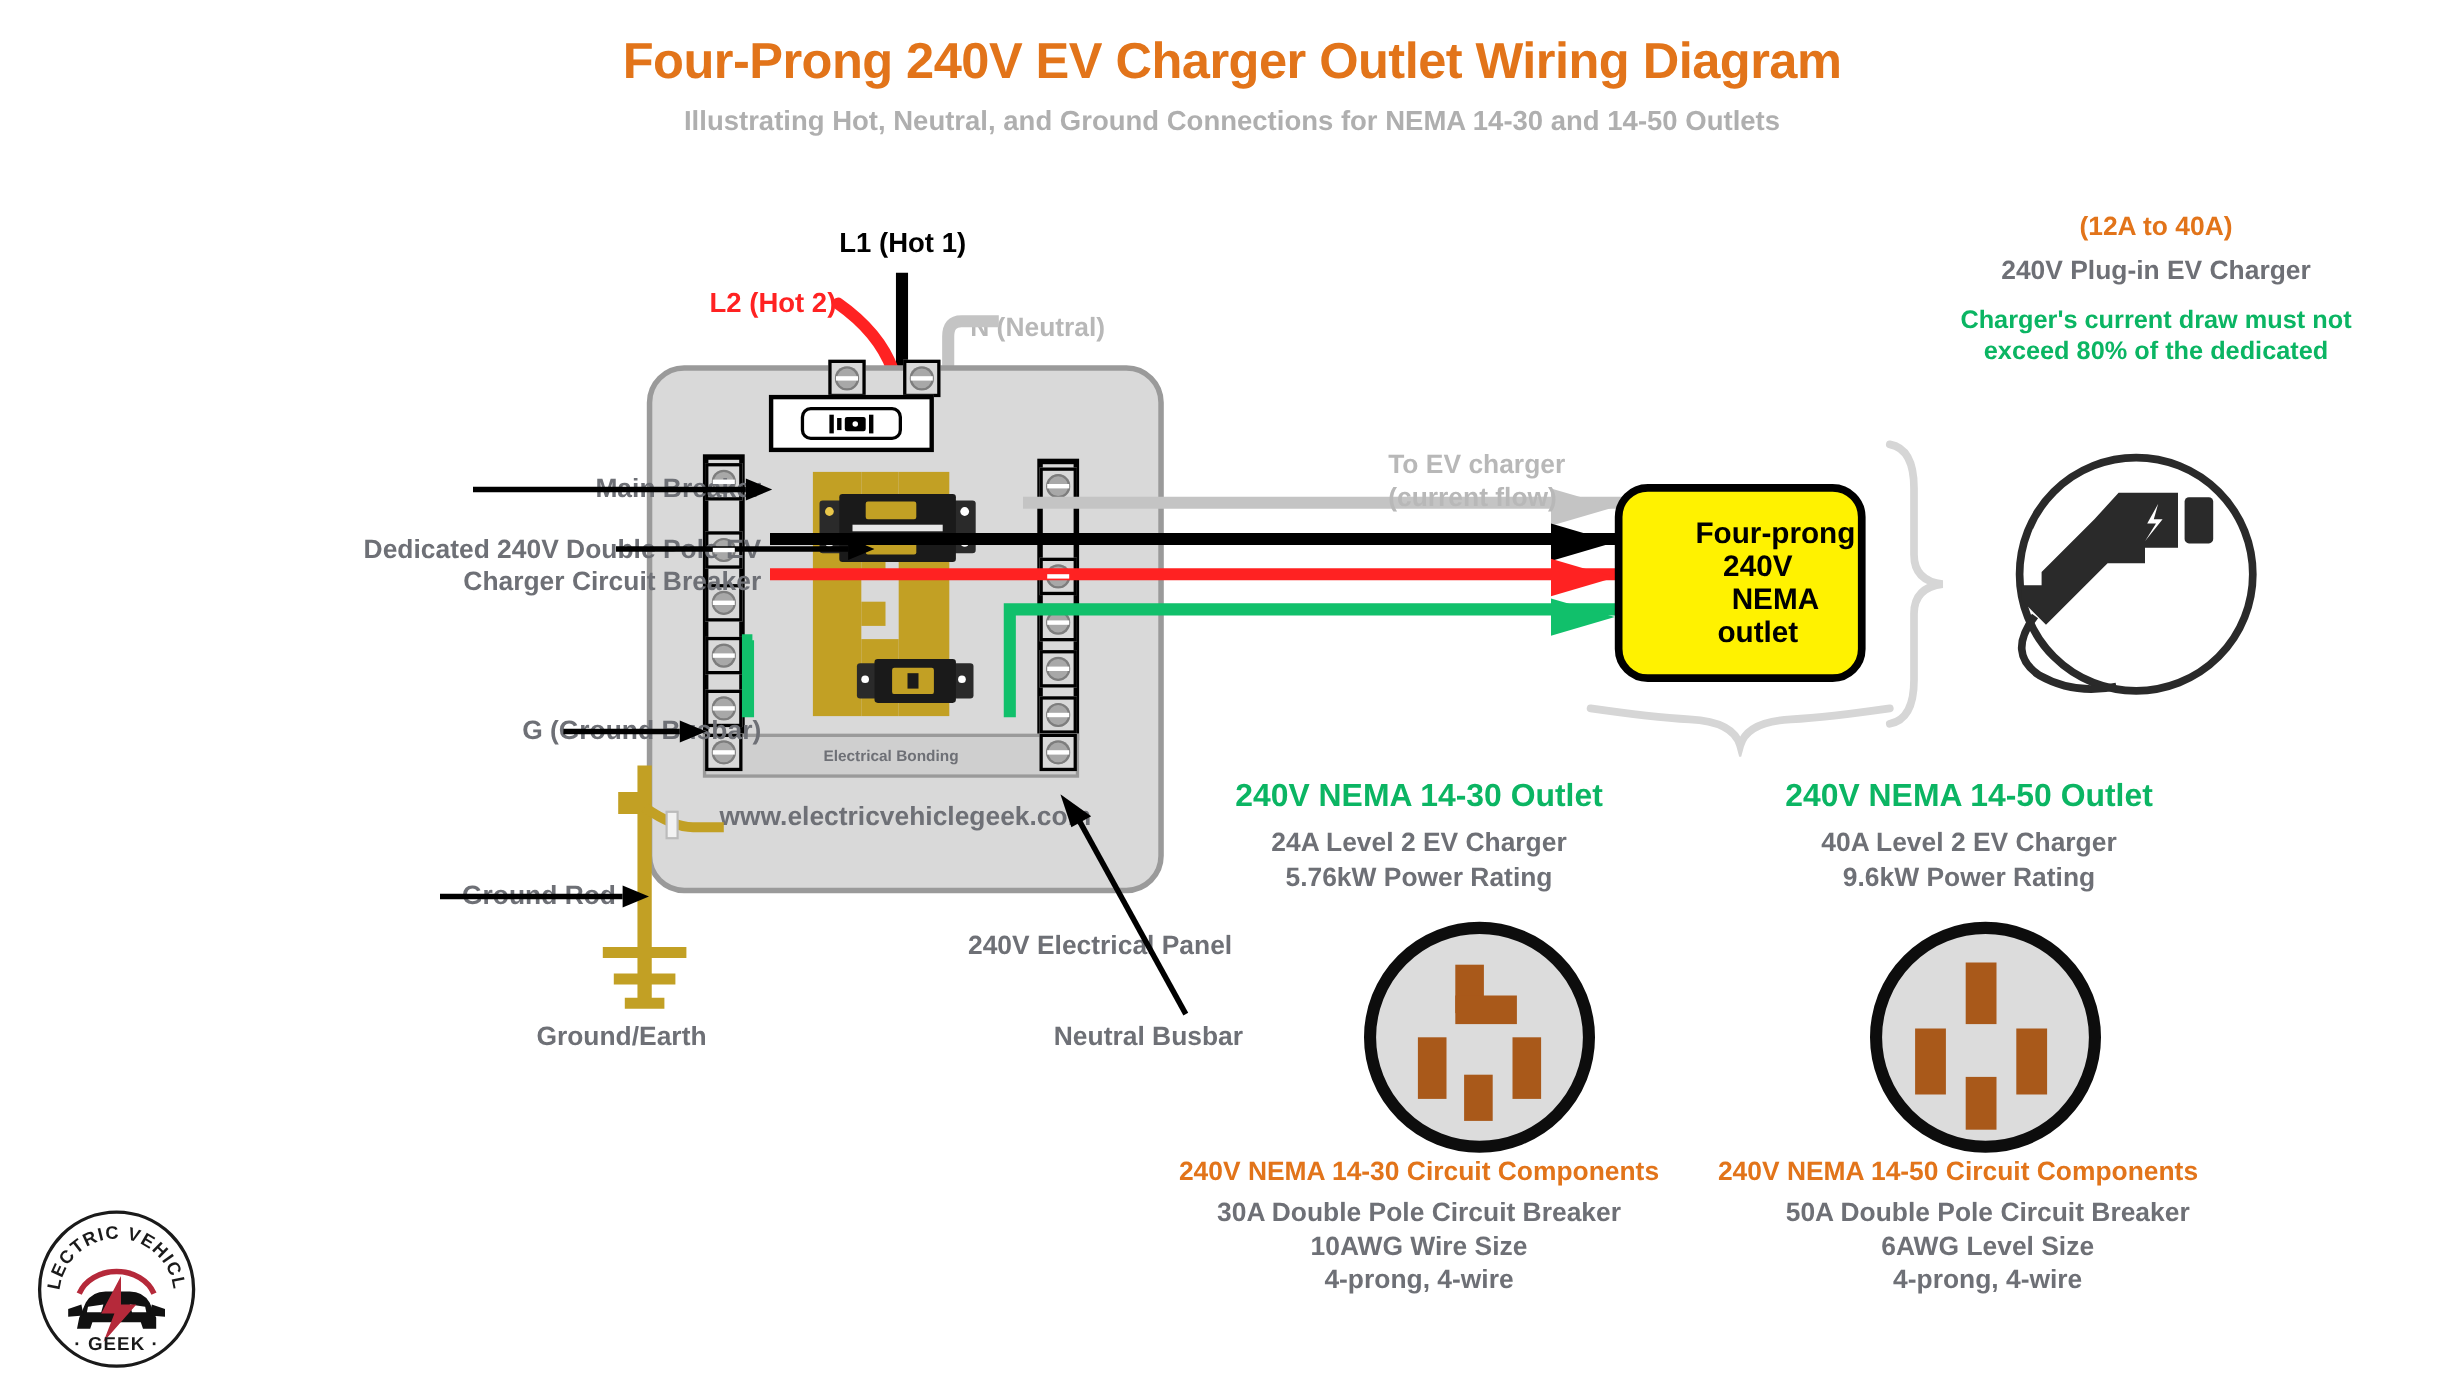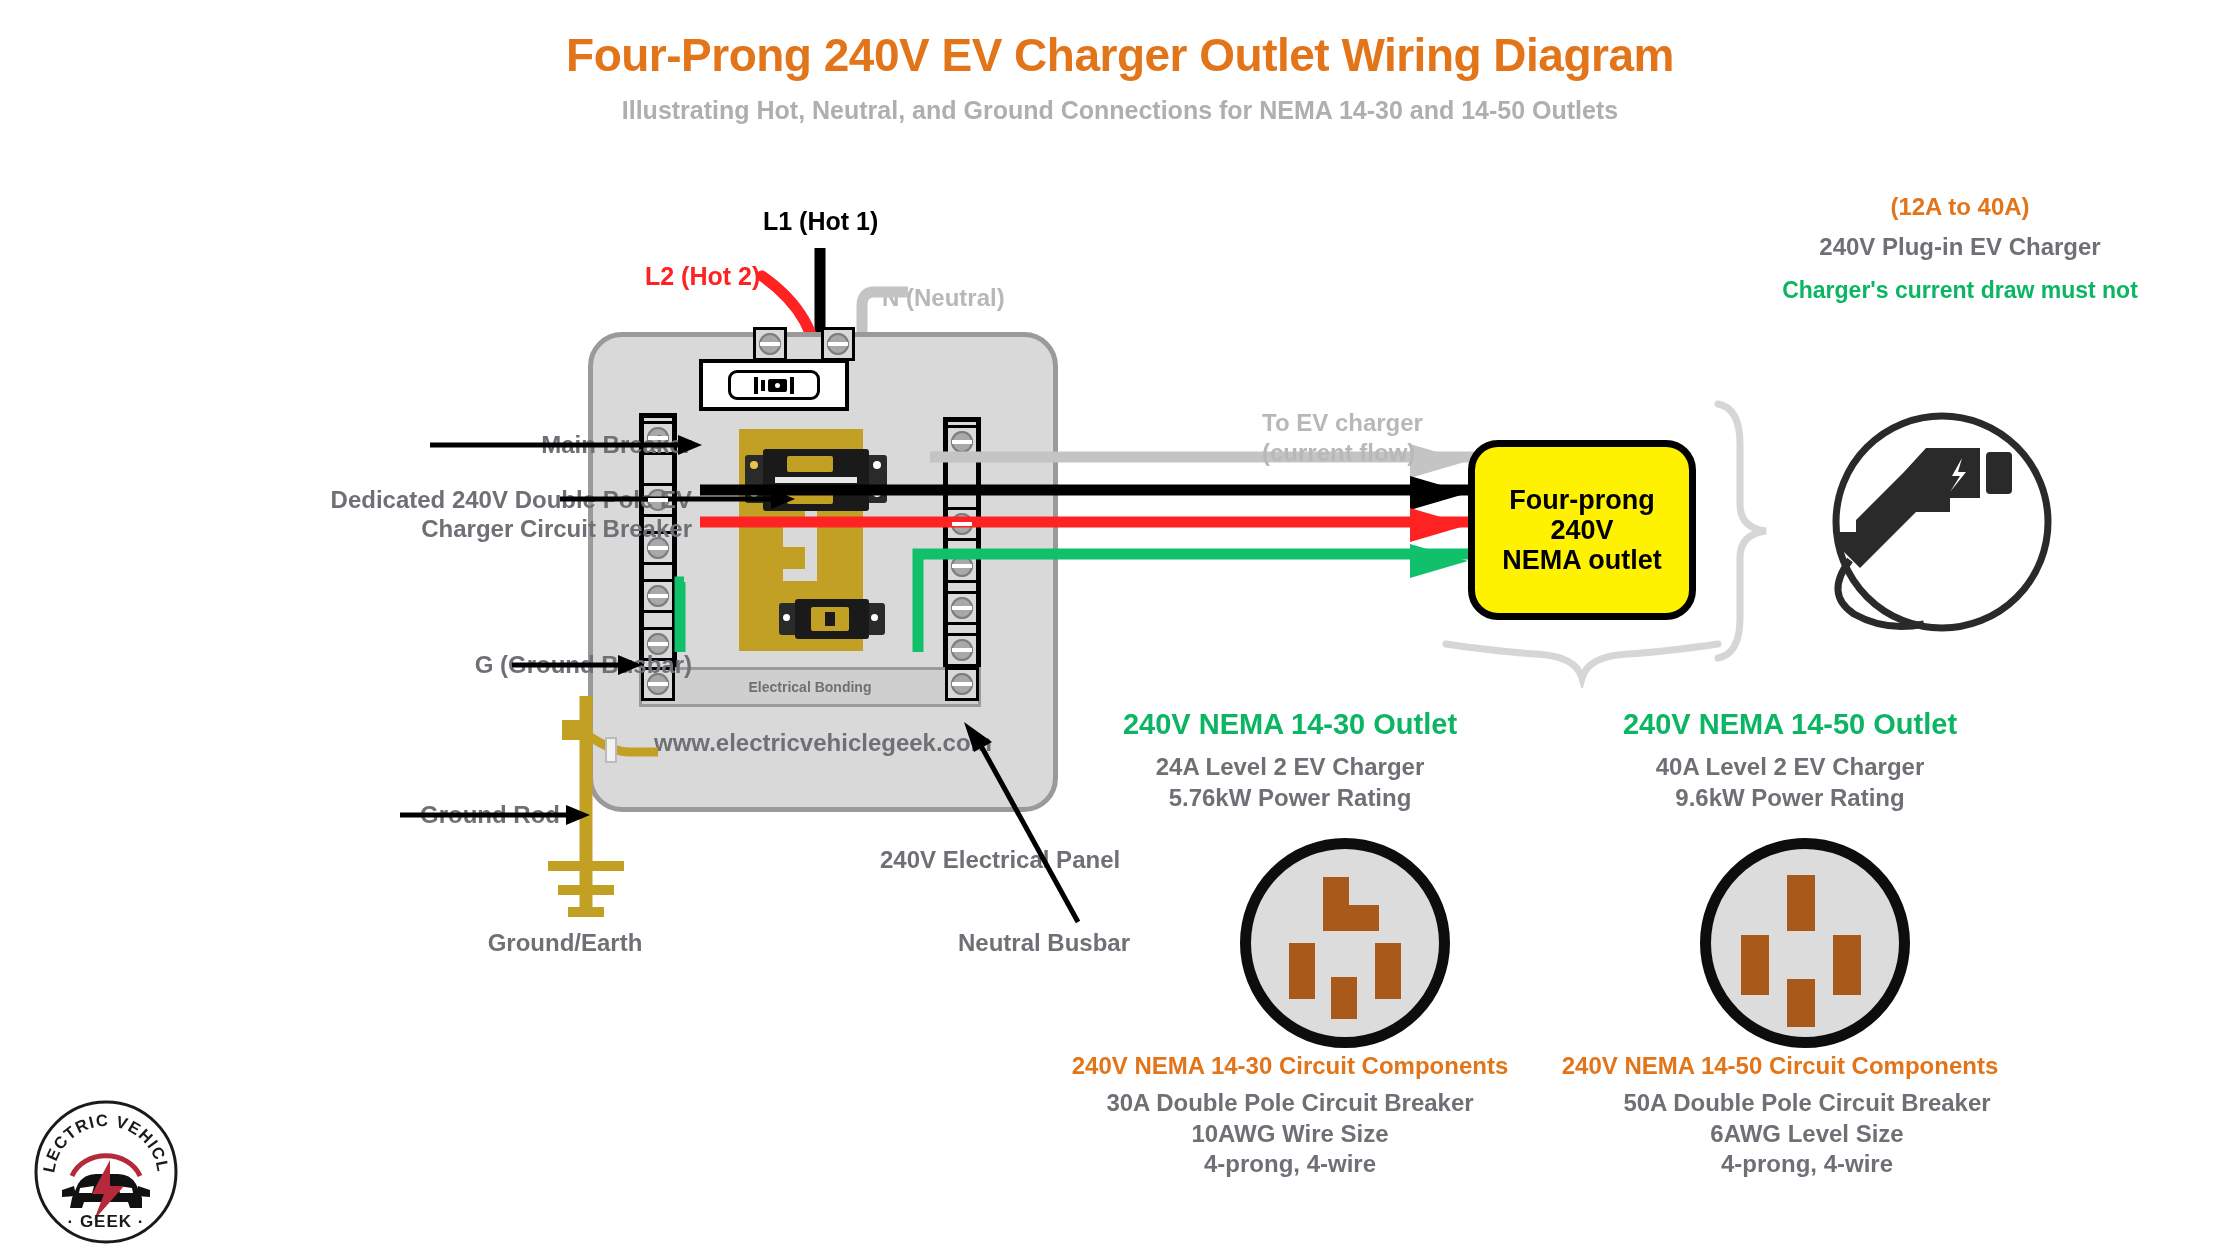--- a/index.html
+++ b/index.html
@@ -56,21 +56,21 @@
   
   .outlet-face{position:absolute;border-radius:50%;background:#DCDCDC;
        border:11px solid #0D0D0D;box-sizing:border-box;}
   .slot{position:absolute;background:#A9591A;}
 
   
   #nema-box{left:1468px;top:440px;width:228px;height:180px;background:#FFF200;
        border:7px solid #000;border-radius:30px;box-sizing:border-box;
        display:flex;align-items:center;justify-content:center;}
   #nema-box span{font-size:27px;font-weight:bold;color:#000;text-align:center;
-       line-height:1.12;}
+       line-height:1.12;padding-left:32px;}
 
   
   #logo{left:32px;top:1098px;width:148px;height:148px;}
 </style>
 </head>
 <body>
 
 <div class="abs ctr" style="left:0;top:28px;width:2240px;">
   <span class="title">Four-Prong 240V EV Charger Outlet Wiring Diagram</span>
 </div>
@@ -269,20 +269,21 @@
 </svg>
 
 <div class="abs ctr" style="left:1690px;top:192px;width:540px;">
   <span class="lbl-orange" style="font-size:24px;">(12A to 40A)</span>
 </div>
 <div class="abs ctr" style="left:1690px;top:232px;width:540px;">
   <span class="lbl-gray">240V Plug-in EV Charger</span>
 </div>
 <div class="abs ctr" style="left:1700px;top:276px;width:520px;">
   <div><span class="lbl-green">Charger's current draw must not</span></div>
+  <div><span class="lbl-green">exceed 80% of the dedicated</span></div>
 </div>
 
 <svg class="abs" style="left:1830px;top:380px;" width="330" height="290" viewBox="0 0 330 290">
   <circle cx="112" cy="142" r="106" fill="none" stroke="#2A2A2A" stroke-width="7"></circle>
   <path d="M 96 68 L 150 68 L 150 118 L 120 118 L 120 132 L 86 132 L 30 188
            L 8 166 L 8 152 L 26 152 L 26 140 L 74 92 Z" fill="#2A2A2A"></path>
   <rect x="156" y="72" width="26" height="42" rx="4" fill="#2A2A2A"></rect>
   <path d="M 132 78 L 122 96 L 130 96 L 120 112 L 136 92 L 128 92 Z" fill="#fff"></path>
   <path d="M 20 180 Q -6 214 24 234 Q 56 252 94 244" fill="none" stroke="#2A2A2A" stroke-width="7"></path>
 </svg>

